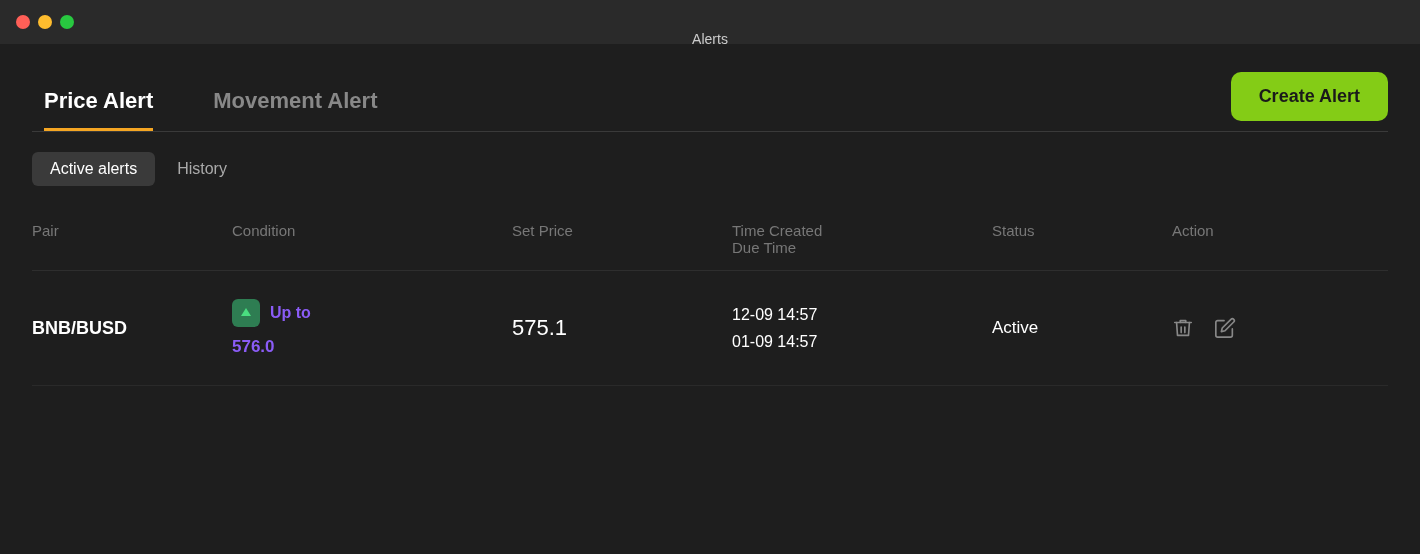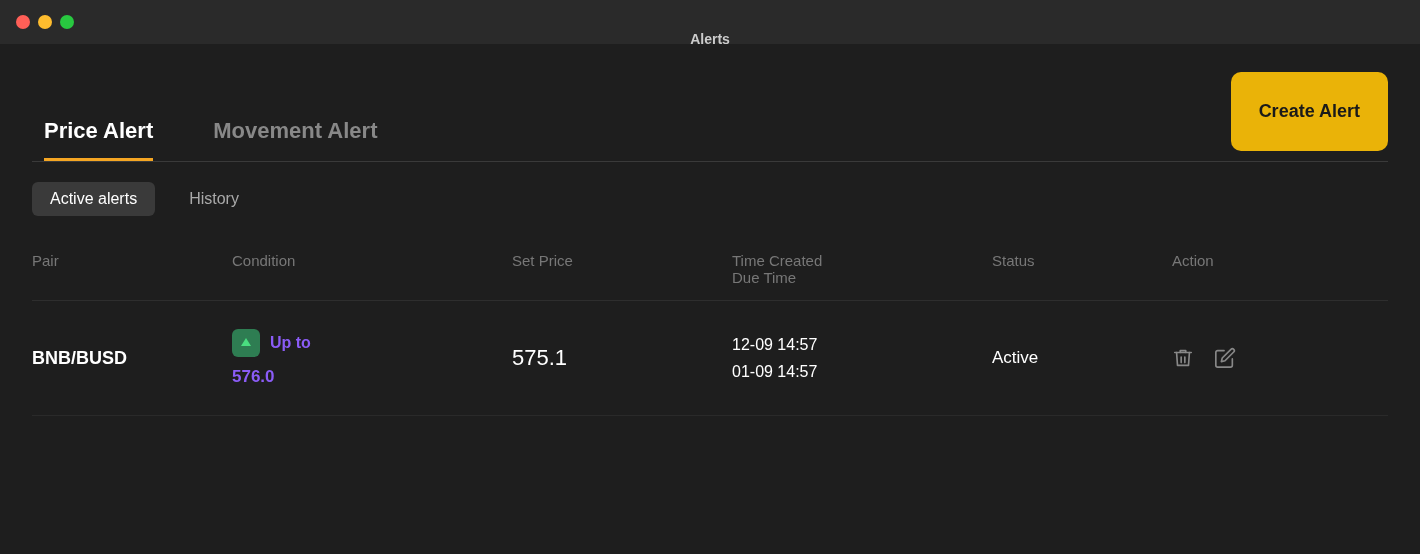--- a/index.html
+++ b/index.html
@@ -33,21 +33,21 @@
       height: 14px;
       border-radius: 50%;
       display: inline-block;
     }
     .tb-btn.red { background: #ff5f57; }
     .tb-btn.yellow { background: #febc2e; }
     .tb-btn.green { background: #28c840; }
     .titlebar-title {
       color: #ccc;
       font-size: 14px;
-      font-weight: 700;
+      font-weight: 400;
       margin-top: 33px;
     }
 
     
     .main {
       padding: 0 32px;
       background: #1e1e1e;
     }
 
     
@@ -72,36 +72,36 @@
       padding-bottom: 14px;
       border-bottom: 3px solid transparent;
       transition: color 0.2s;
       margin-left: 12px;
     }
     .tab-item.active {
       color: #fff;
       border-bottom: 3px solid #f5a623;
     }
     .create-alert-btn {
-      background: #eab308;
+      background: #84cc16;
       color: #1a1a1a;
       border: none;
       border-radius: 10px;
-      padding: 29px 28px;
+      padding: 14px 28px;
       font-size: 18px;
       font-weight: 800;
       cursor: pointer;
       margin-bottom: 10px;
       white-space: nowrap;
     }
 
     
     .sub-tabs {
       display: flex;
-      gap: 16px;
+      gap: 4px;
       padding-top: 20px;
       padding-bottom: 0;
     }
     .sub-tab {
       font-size: 16px;
       font-weight: 500;
       color: #aaa;
       cursor: pointer;
       padding: 8px 18px;
       border-radius: 6px;

